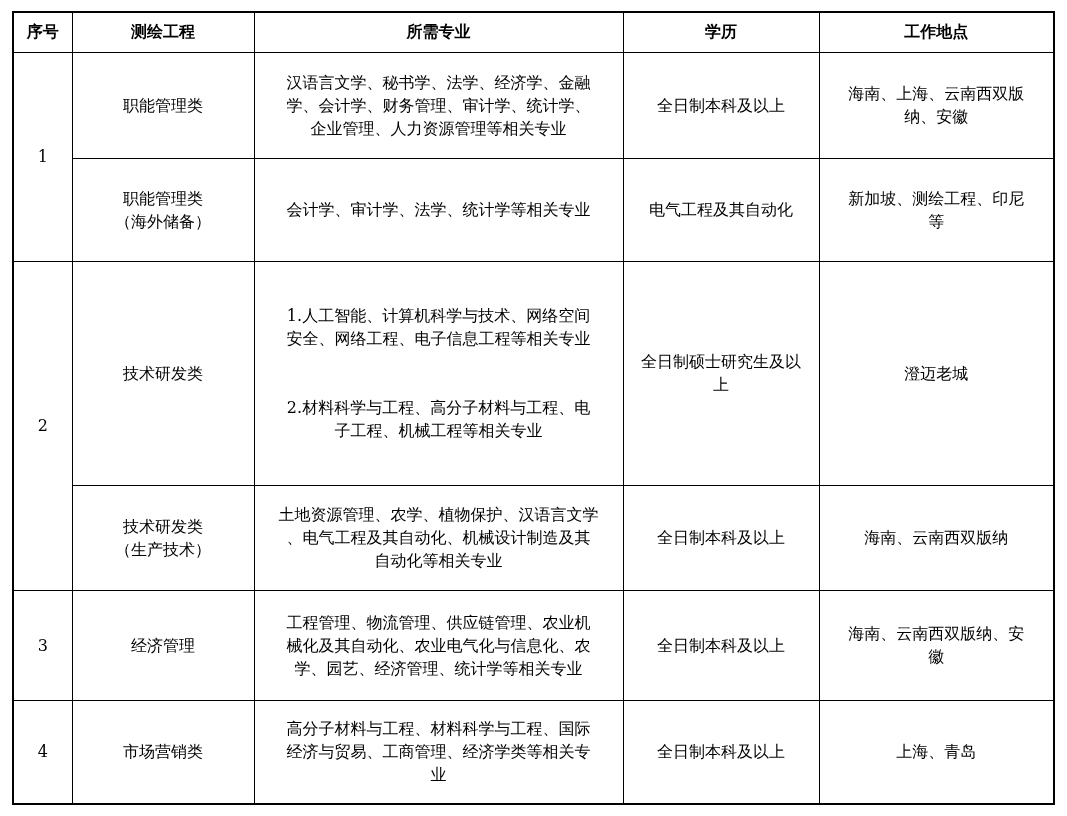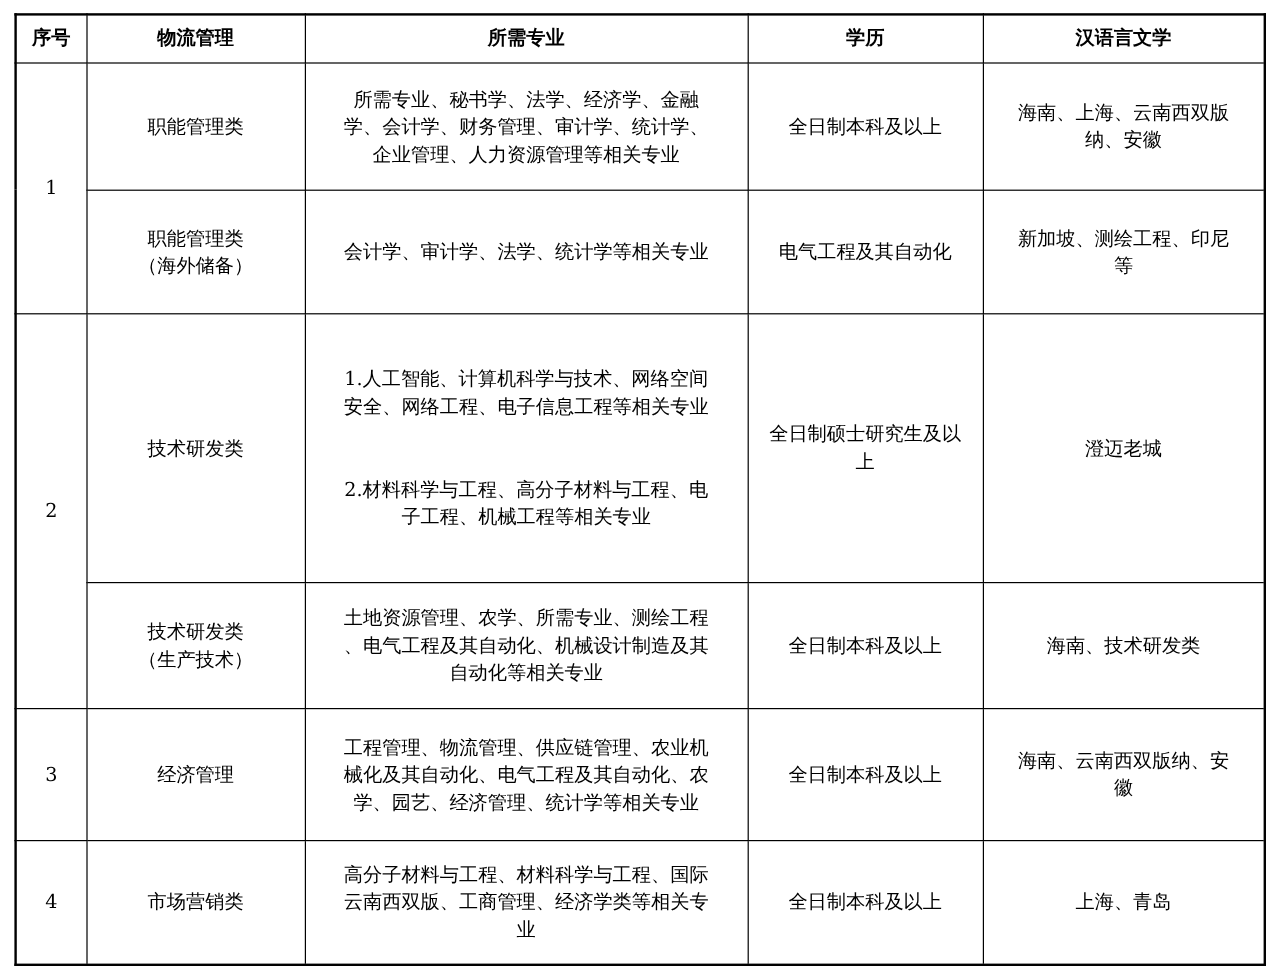--- a/index.html
+++ b/index.html
@@ -59,30 +59,30 @@
     <colgroup>
       <col style="width:59px">
       <col style="width:182px">
       <col style="width:369px">
       <col style="width:196px">
       <col style="width:235px">
     </colgroup>
     <tbody>
       <tr class="hdr">
         <th>序号</th>
-        <th>物流管理</th>
+        <th>测绘工程</th>
         <th>所需专业</th>
         <th>学历</th>
-        <th>汉语言文学</th>
+        <th>工作地点</th>
       </tr>
 
       <tr class="r-1a">
         <td rowspan="2">1</td>
         <td>职能管理类</td>
-        <td>所需专业、秘书学、法学、经济学、金融
+        <td>汉语言文学、秘书学、法学、经济学、金融
 学、会计学、财务管理、审计学、统计学、
 企业管理、人力资源管理等相关专业</td>
         <td>全日制本科及以上</td>
         <td>海南、上海、云南西双版
 纳、安徽</td>
       </tr>
 
       <tr class="r-1b">
         <td>职能管理类
 （海外储备）</td>
@@ -102,42 +102,42 @@
 2.材料科学与工程、高分子材料与工程、电
 子工程、机械工程等相关专业</td>
         <td>全日制硕士研究生及以
 上</td>
         <td>澄迈老城</td>
       </tr>
 
       <tr class="r-2b">
         <td>技术研发类
 （生产技术）</td>
-        <td>土地资源管理、农学、所需专业、测绘工程
+        <td>土地资源管理、农学、植物保护、汉语言文学
 、电气工程及其自动化、机械设计制造及其
 自动化等相关专业</td>
         <td>全日制本科及以上</td>
-        <td>海南、技术研发类</td>
+        <td>海南、云南西双版纳</td>
       </tr>
 
       <tr class="r-3">
         <td>3</td>
         <td>经济管理</td>
         <td>工程管理、物流管理、供应链管理、农业机
-械化及其自动化、电气工程及其自动化、农
+械化及其自动化、农业电气化与信息化、农
 学、园艺、经济管理、统计学等相关专业</td>
         <td>全日制本科及以上</td>
         <td>海南、云南西双版纳、安
 徽</td>
       </tr>
 
       <tr class="r-4">
         <td>4</td>
         <td>市场营销类</td>
         <td>高分子材料与工程、材料科学与工程、国际
-云南西双版、工商管理、经济学类等相关专
+经济与贸易、工商管理、经济学类等相关专
 业</td>
         <td>全日制本科及以上</td>
         <td>上海、青岛</td>
       </tr>
     </tbody>
   </table>
 </div>
 
 </body></html>

